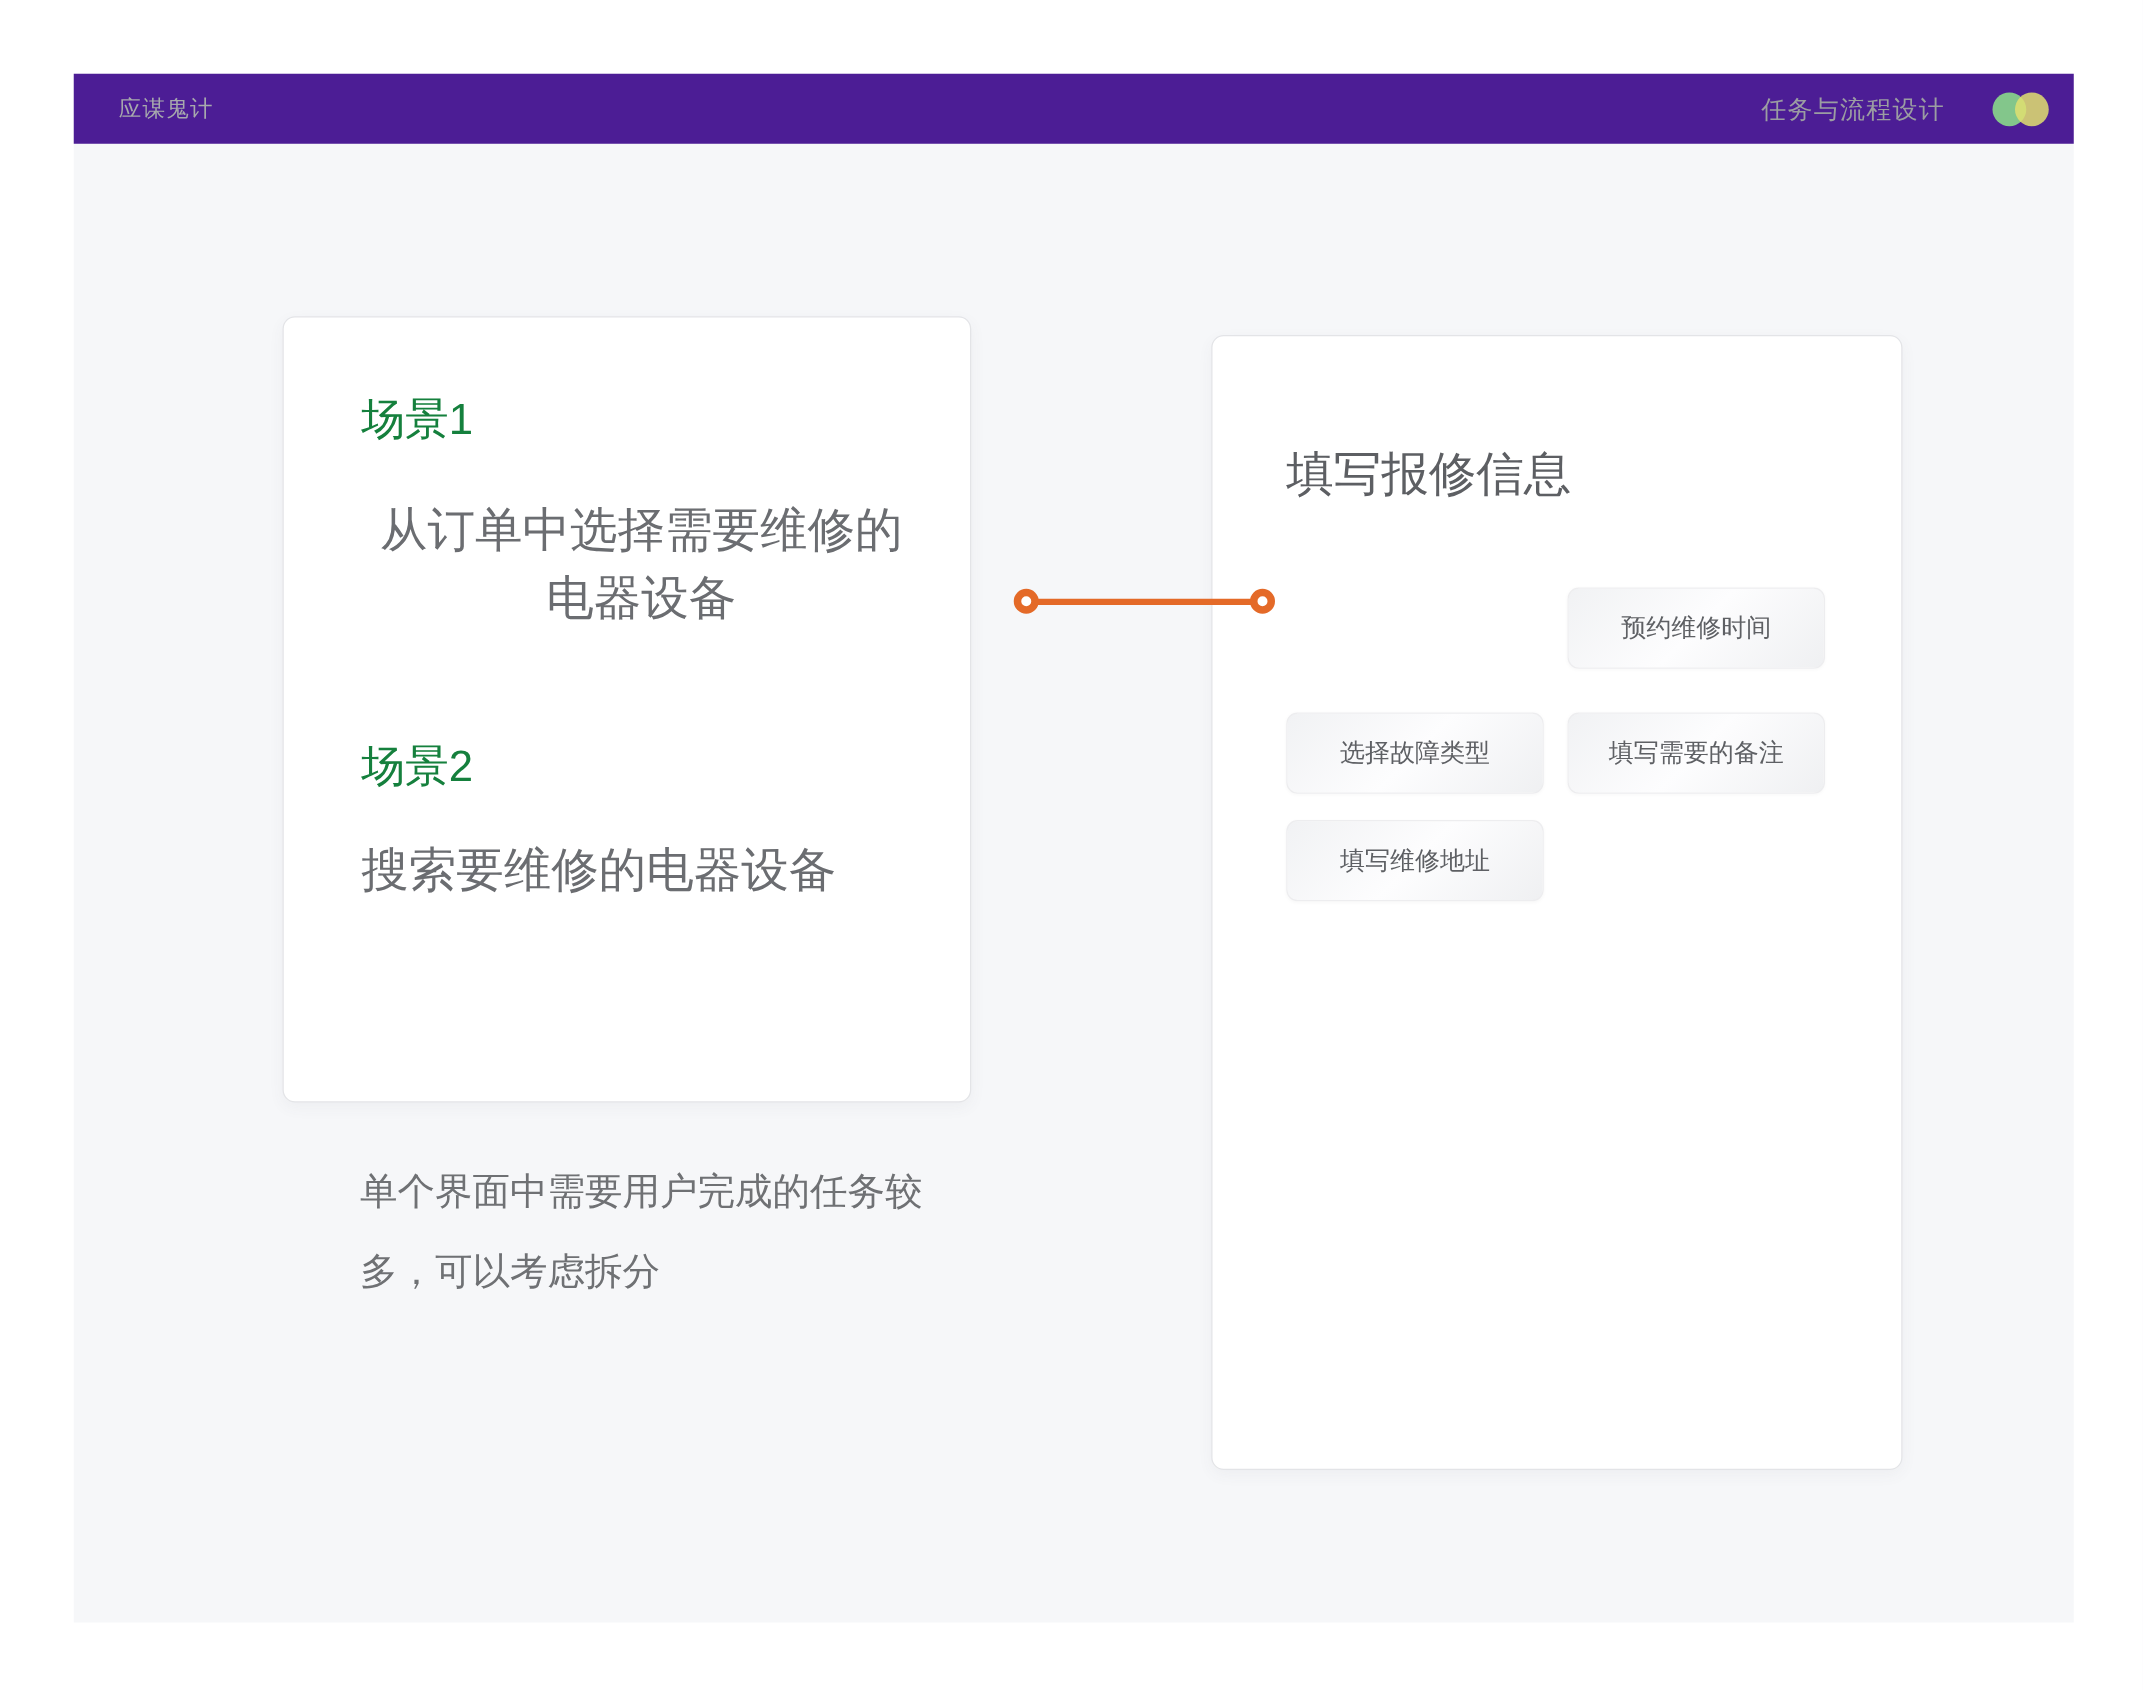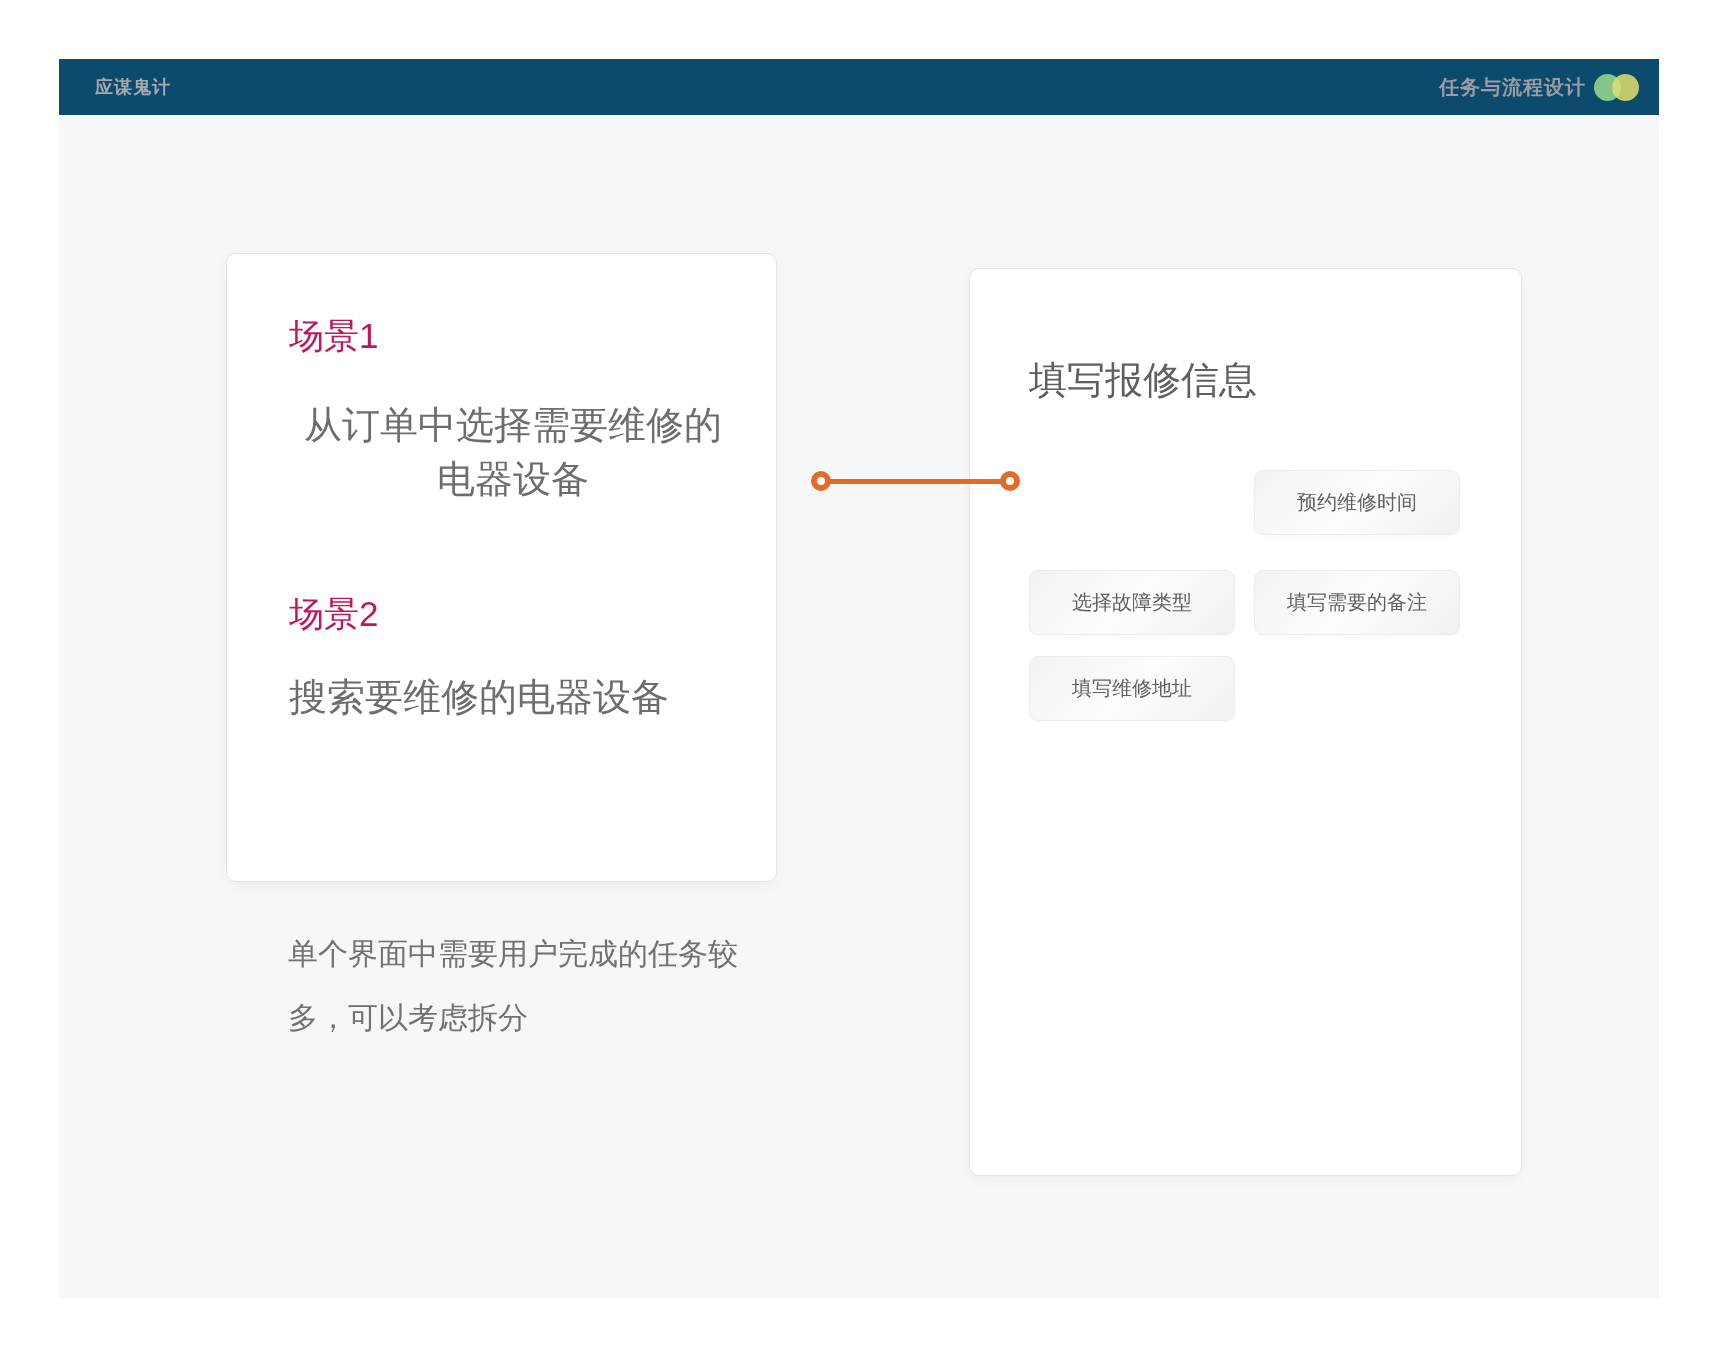--- a/index.html
+++ b/index.html
@@ -10,43 +10,43 @@
     font-family:"Liberation Sans","DejaVu Sans",sans-serif;
     overflow:hidden;
   }
   
   .frame{
     position:absolute;left:59px;top:59px;width:1600px;height:1239px;
     background:#f6f7f9;
   }
   .header-band{
     position:absolute;left:0;top:0;width:100%;height:56px;
-    background:#0c4a6e;
+    background:#4c1d95;
     display:flex;align-items:center;justify-content:space-between;
-    padding:0 20px 0 36px;box-sizing:border-box;font-weight:bold;
+    padding:0 20px 0 36px;box-sizing:border-box;
   }
   .app-title{font-size:18px;color:#a7a9ad;letter-spacing:1px;}
-  .header-right{display:flex;align-items:center;gap:8px;}
+  .header-right{display:flex;align-items:center;gap:38px;}
   .page-title{font-size:20px;color:#9b9da2;letter-spacing:1px;}
   .dots{position:relative;width:45px;height:27px;flex:0 0 auto;}
   .dot{position:absolute;top:0;width:27px;height:27px;border-radius:50%;}
   .dot-green{left:0;background:#83c68b;}
   .dot-yellow{left:18px;background:#e2df70;opacity:0.85;}
 
   
   .card{
     position:absolute;background:#ffffff;
     border:1px solid #e3e4e7;border-radius:10px;
     box-shadow:0 4px 12px rgba(80,85,95,0.05);
   }
   .scenario-card{left:226px;top:253px;width:549px;height:627px;}
   .form-card{left:969px;top:268px;width:551px;height:906px;text-align:right;}
 
   
-  .s-label{position:absolute;left:62px;font-size:35px;line-height:40px;color:#be185d;}
+  .s-label{position:absolute;left:62px;font-size:35px;line-height:40px;color:#15803d;}
   .s1-label{top:62px;}
   .s2-label{top:340px;}
   .s-desc{position:absolute;left:62px;width:448px;font-size:38px;line-height:54px;color:#6b6d71;}
   .s1-desc{top:144px;text-align:center;}
   .s2-desc{top:416px;}
 
   
   .note{
     position:absolute;left:288px;top:922px;width:478px;
     font-size:30px;line-height:64px;color:#6f7174;

